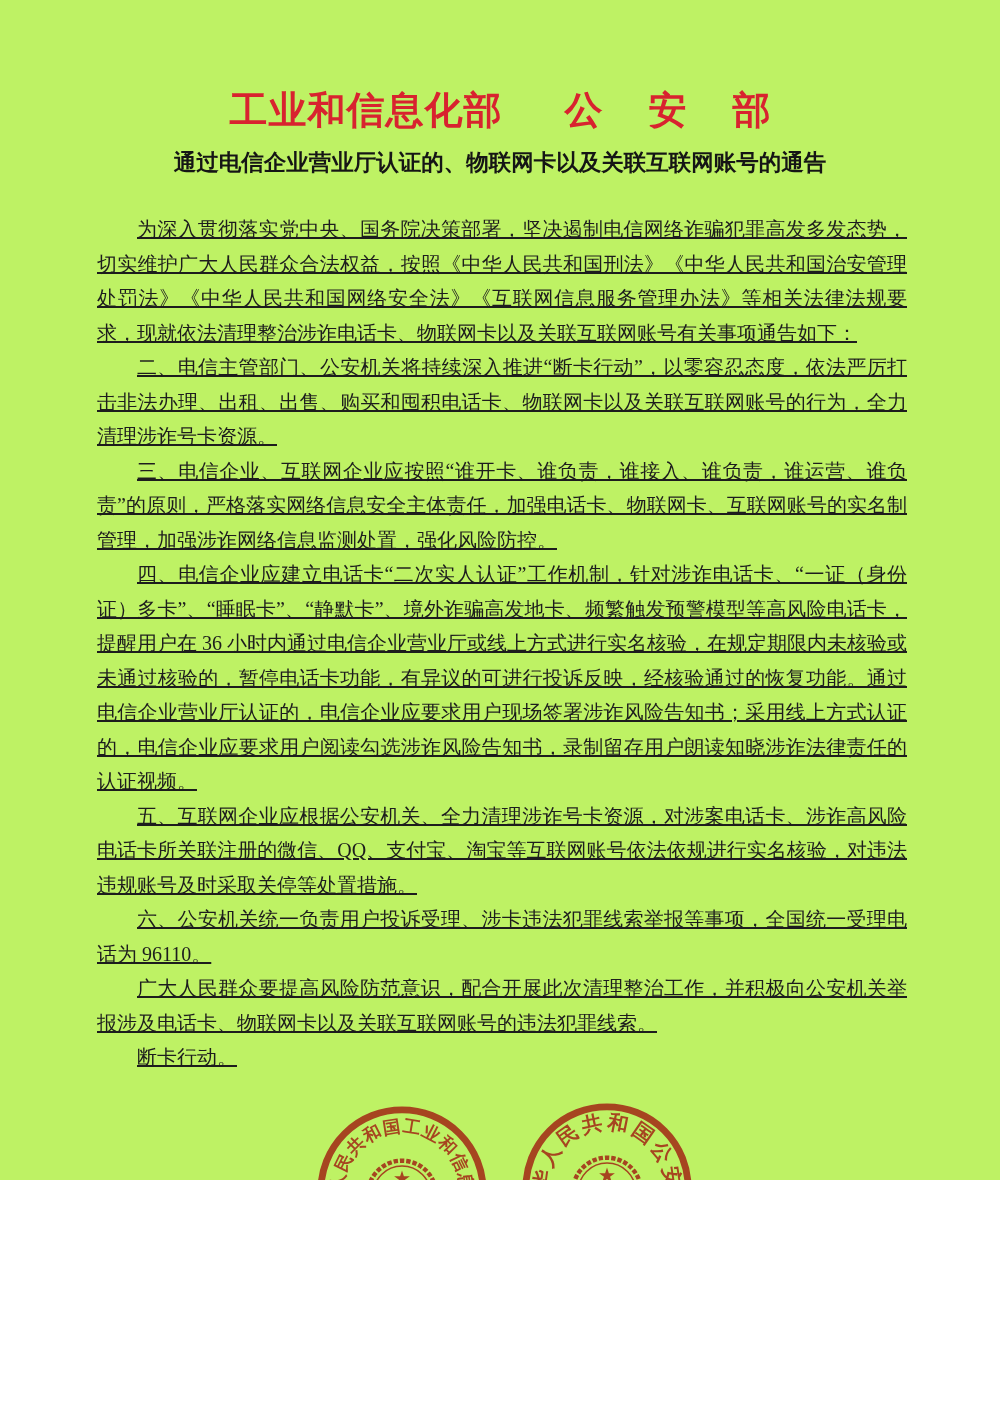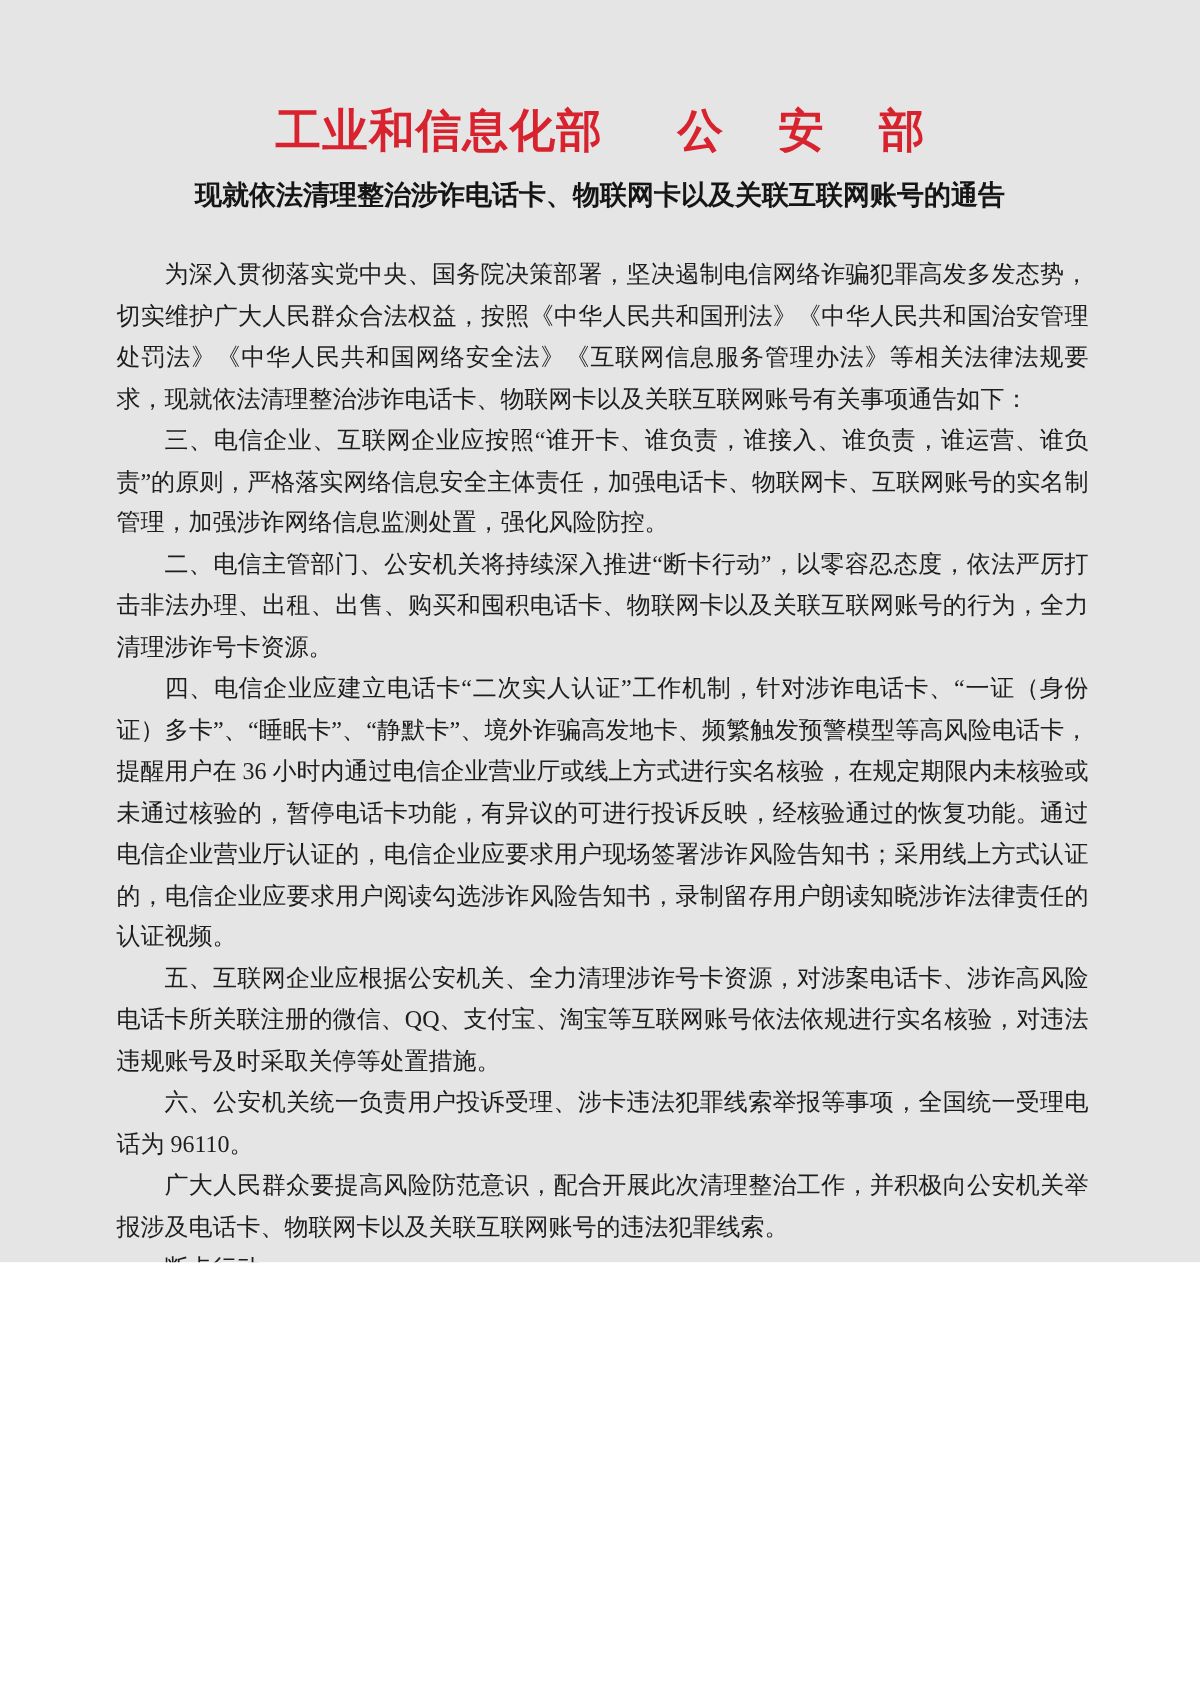--- a/index.html
+++ b/index.html
@@ -1,19 +1,19 @@
 <!DOCTYPE html>
 <html><head>
 <meta charset="utf-8">
 <style>
   html,body{margin:0;padding:0;background:#ffffff;}
   .page{
     position:relative;
-    width:1000px;height:1052px;
-    background:#e5e5e5;
+    width:1000px;height:1180px;
+    background:#bef264;
     overflow:hidden;
     font-family:"Liberation Serif","DejaVu Serif",serif;
     color:#1d1d1d;
   }
   
   .header-line{
     position:absolute;top:86px;left:0;width:1000px;
     display:flex;justify-content:center;align-items:flex-start;gap:62px;
     font-weight:bold;font-size:38px;line-height:48px;
     color:#d8232f;
@@ -35,20 +35,21 @@
   .doc-body{
     position:absolute;top:212px;left:97px;width:810px;
   }
   .doc-body p{
     margin:0;
     text-indent:2em;
     text-align:justify;
     font-size:20px;
     line-height:34.5px;
     color:#1d1d1d;
+    text-decoration:underline;
   }
   
   .seal{
     position:absolute;width:176px;height:176px;
   }
   .seal-left{left:314px;top:1103px;}
   .seal-right{left:519px;top:1100px;}
   .seal svg.seal-svg{
     position:absolute;left:0;top:0;width:176px;height:176px;
     color:#dd3a42;
@@ -98,26 +99,26 @@
         <path d="M -8 24.5 A 9 5.5 0 0 0 8 24.5 Z" fill="currentColor"></path>
       </g>
     </defs>
   </svg>
 
   <div class="header-line">
     <span>工业和信息化部</span>
     <span class="ministry-right">公安部</span>
   </div>
 
-  <h1 class="doc-title">现就依法清理整治涉诈电话卡、物联网卡以及关联互联网账号的通告</h1>
+  <h1 class="doc-title">通过电信企业营业厅认证的、物联网卡以及关联互联网账号的通告</h1>
 
   <div class="doc-body">
     <p>为深入贯彻落实党中央、国务院决策部署，坚决遏制电信网络诈骗犯罪高发多发态势，切实维护广大人民群众合法权益，按照《中华人民共和国刑法》《中华人民共和国治安管理处罚法》《中华人民共和国网络安全法》《互联网信息服务管理办法》等相关法律法规要求，现就依法清理整治涉诈电话卡、物联网卡以及关联互联网账号有关事项通告如下：</p>
+    <p>二、电信主管部门、公安机关将持续深入推进“断卡行动”，以零容忍态度，依法严厉打击非法办理、出租、出售、购买和囤积电话卡、物联网卡以及关联互联网账号的行为，全力清理涉诈号卡资源。</p>
     <p>三、电信企业、互联网企业应按照“谁开卡、谁负责，谁接入、谁负责，谁运营、谁负责”的原则，严格落实网络信息安全主体责任，加强电话卡、物联网卡、互联网账号的实名制管理，加强涉诈网络信息监测处置，强化风险防控。</p>
-    <p>二、电信主管部门、公安机关将持续深入推进“断卡行动”，以零容忍态度，依法严厉打击非法办理、出租、出售、购买和囤积电话卡、物联网卡以及关联互联网账号的行为，全力清理涉诈号卡资源。</p>
     <p>四、电信企业应建立电话卡“二次实人认证”工作机制，针对涉诈电话卡、“一证（身份证）多卡”、“睡眠卡”、“静默卡”、境外诈骗高发地卡、频繁触发预警模型等高风险电话卡，提醒用户在 36 小时内通过电信企业营业厅或线上方式进行实名核验，在规定期限内未核验或未通过核验的，暂停电话卡功能，有异议的可进行投诉反映，经核验通过的恢复功能。通过电信企业营业厅认证的，电信企业应要求用户现场签署涉诈风险告知书；采用线上方式认证的，电信企业应要求用户阅读勾选涉诈风险告知书，录制留存用户朗读知晓涉诈法律责任的认证视频。</p>
     <p>五、互联网企业应根据公安机关、全力清理涉诈号卡资源，对涉案电话卡、涉诈高风险电话卡所关联注册的微信、QQ、支付宝、淘宝等互联网账号依法依规进行实名核验，对违法违规账号及时采取关停等处置措施。</p>
     <p>六、公安机关统一负责用户投诉受理、涉卡违法犯罪线索举报等事项，全国统一受理电话为 96110。</p>
     <p>广大人民群众要提高风险防范意识，配合开展此次清理整治工作，并积极向公安机关举报涉及电话卡、物联网卡以及关联互联网账号的违法犯罪线索。</p>
     <p>断卡行动。</p>
   </div>
 
   <span class="black-overlay overlay-miit">工业和信息化部</span>
   <span class="black-overlay overlay-mps">公安部</span>
   <span class="black-overlay overlay-date">2021 年 6 月 2 日</span>

